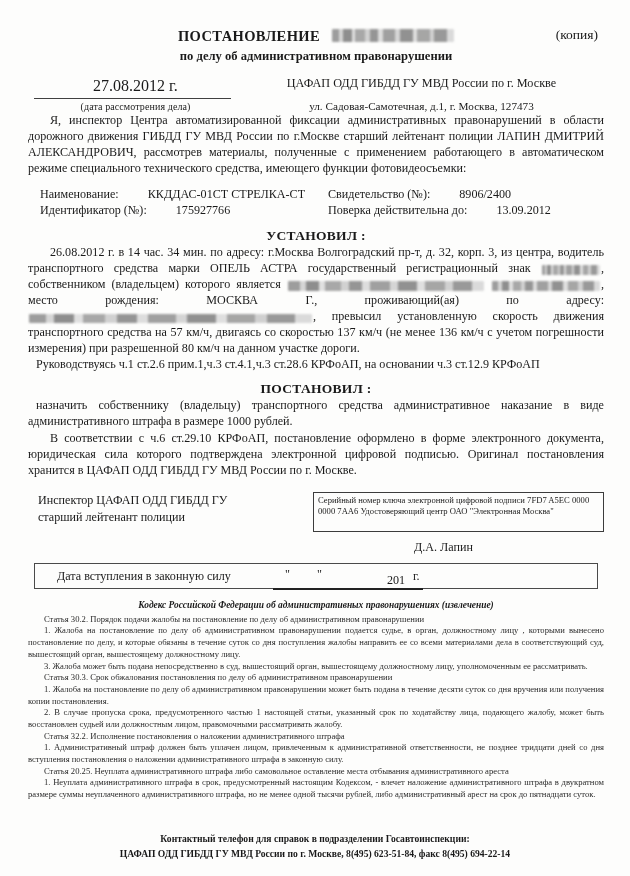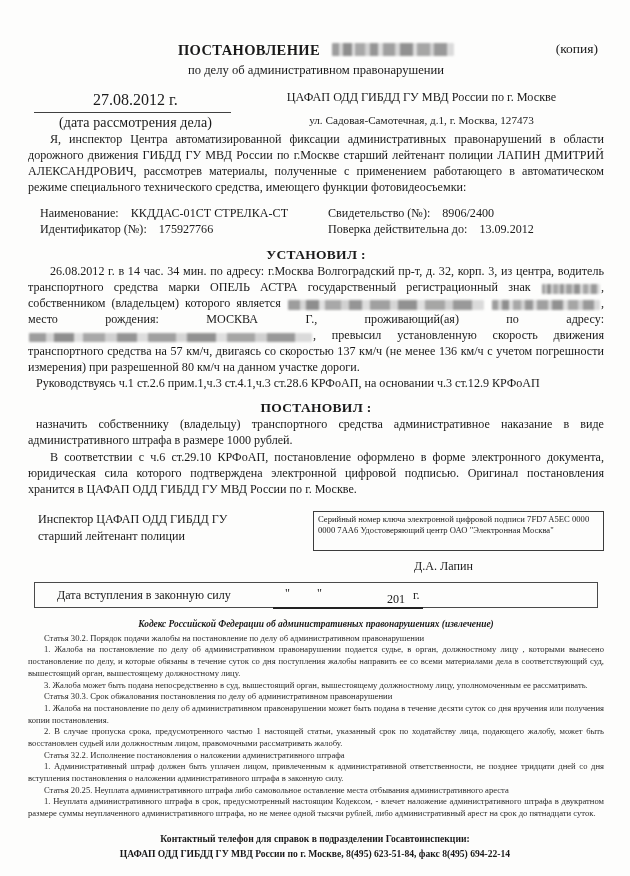--- a/index.html
+++ b/index.html
@@ -26,21 +26,21 @@
   }
   .inner {
     padding: 20px 26px 10px 28px;
     box-sizing: border-box;
   }
 
   
   .title-row {
     position: relative;
     text-align: center;
-    margin-top: 20px;
+    margin-top: 6px;
   }
   .doc-title {
     font-size: 14.5px;
     font-weight: bold;
     letter-spacing: 0.4px;
     display: inline-block;
     vertical-align: middle;
   }
   .redact {
     display: inline-block;
@@ -63,21 +63,21 @@
   }
   .copy-label {
     position: absolute;
     right: 6px;
     top: 1px;
     font-size: 13.5px;
   }
   .subtitle {
     text-align: center;
     font-size: 12.6px;
-    font-weight: normal;
+    font-weight: bold;
     margin-top: 4px;
   }
 
   .org-block {
     display: flex;
     margin-top: 12px;
     align-items: flex-start;
   }
   .date-col {
     width: 215px;
@@ -86,21 +86,21 @@
     padding-top: 1px;
   }
   .date-val {
     font-size: 16px;
   }
   .date-rule {
     border-bottom: 1px solid #404040;
     margin: 3px 12px 2px 6px;
   }
   .date-caption {
-    font-size: 14px;
+    font-size: 10px;
     letter-spacing: 0.1px;
   }
   .org-col {
     flex: 1 1 auto;
     text-align: center;
     padding-right: 4px;
   }
   .org-name {
     font-size: 12.2px;
   }
@@ -131,21 +131,21 @@
   .device-left {
     width: 300px;
     flex: 0 0 auto;
     padding-left: 12px;
     box-sizing: border-box;
   }
   .device-right {
     flex: 1 1 auto;
   }
   .lbl { }
-  .val { margin-left: 9px; text-align: right; }
+  .val { margin-left: 26px; text-align: right; }
 
   .section-head {
     text-align: center;
     font-weight: bold;
     font-size: 13.5px;
     letter-spacing: 0.3px;
     margin-top: 9px;
   }
   .para-ustanovil {
     margin-top: 8px;

